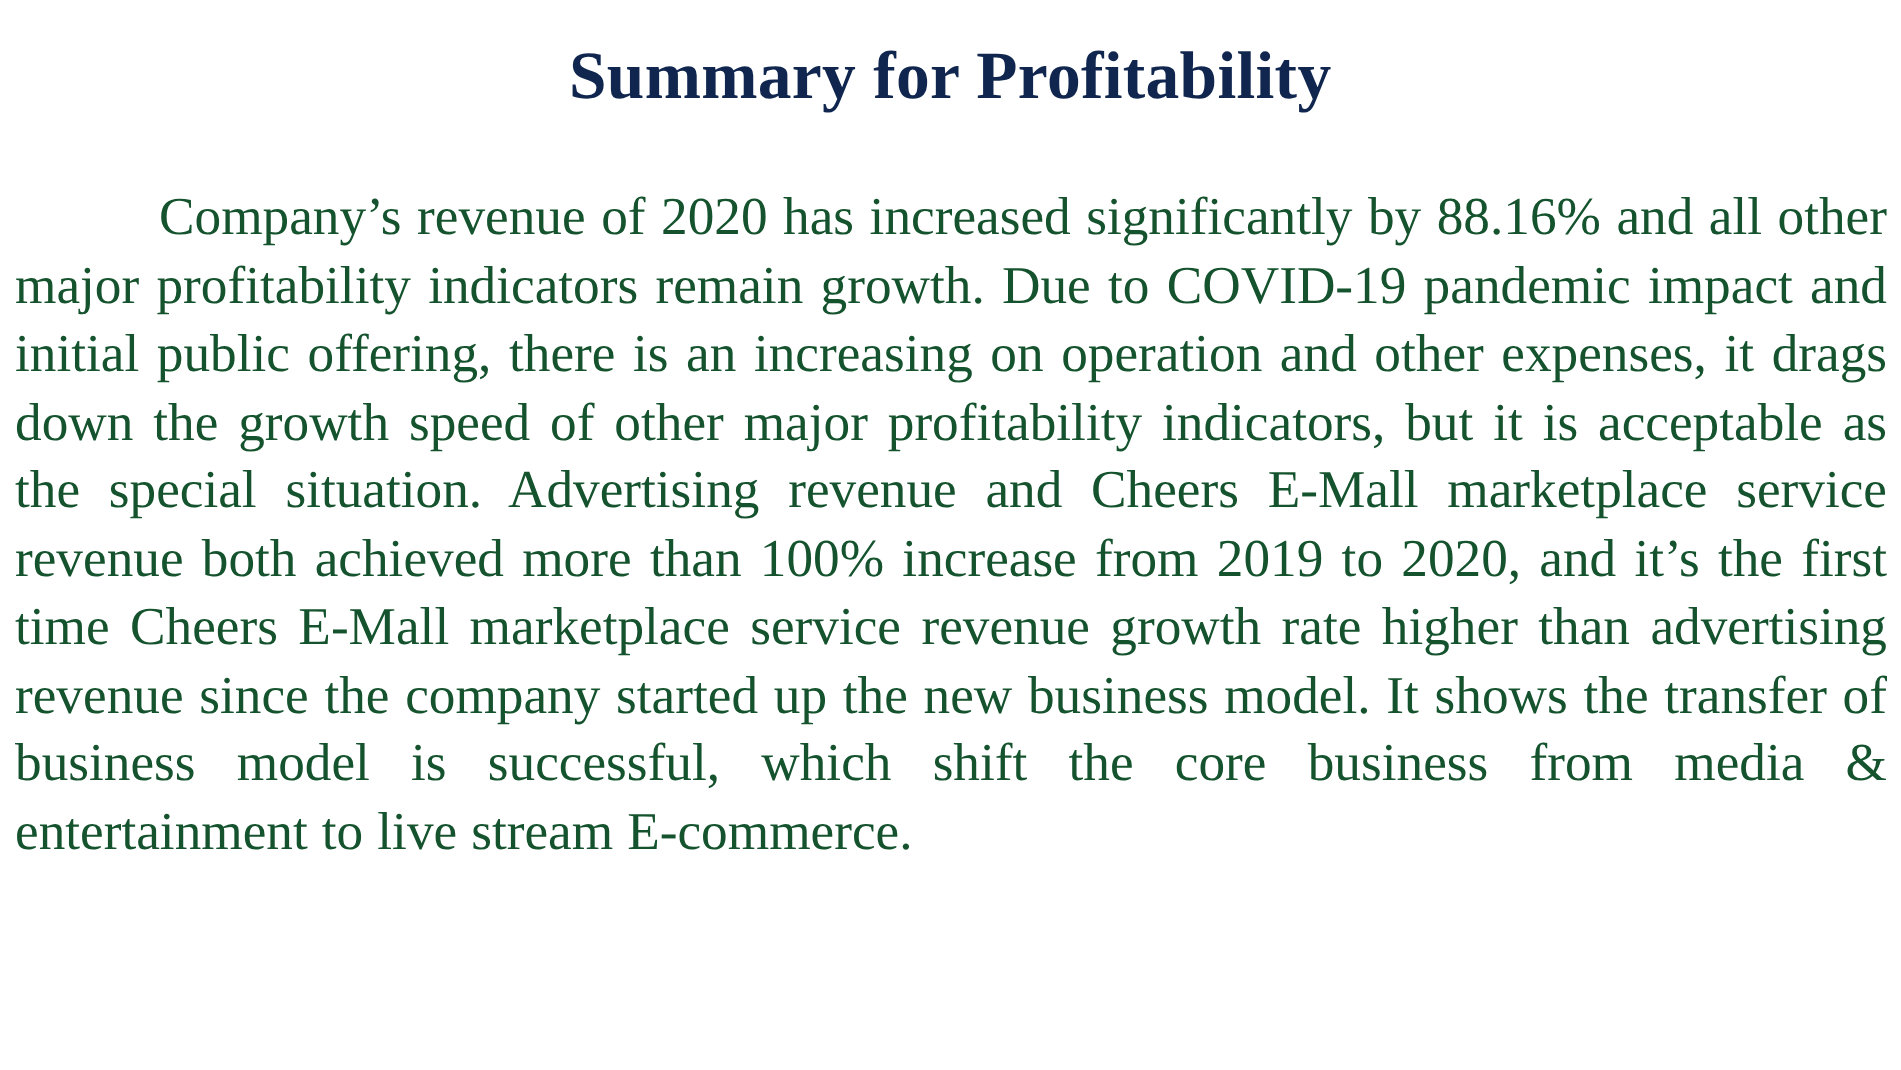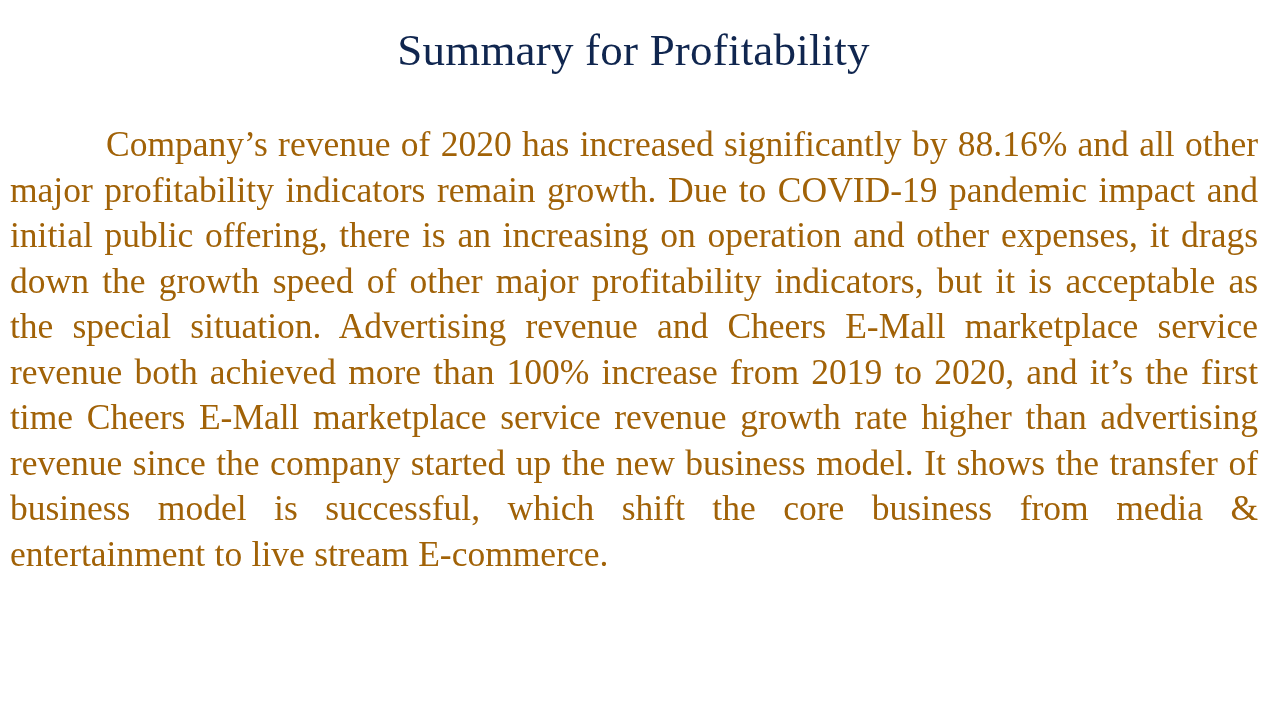--- a/index.html
+++ b/index.html
@@ -20,35 +20,35 @@
     box-sizing: border-box;
     padding: 0;
   }
   .slide-title {
     position: absolute;
     top: 26px;
     left: 0;
     width: 1267px;
     text-align: center;
     font-family: "Liberation Serif", serif;
-    font-weight: normal;
+    font-weight: bold;
     font-size: 45px;
     line-height: 1.1;
     color: #10264f;
     letter-spacing: 0.2px;
   }
   .slide-body {
     position: absolute;
     top: 122px;
     left: 10px;
     width: 1248px;
     font-family: "Liberation Serif", serif;
     font-size: 35.5px;
     line-height: 45.5px;
-    color: #a16207;
+    color: #14532d;
     text-align: justify;
     text-justify: inter-word;
     text-indent: 96px;
     word-spacing: 0.5px;
   }
 </style>
 </head>
 <body>
 
 <div class="slide">

